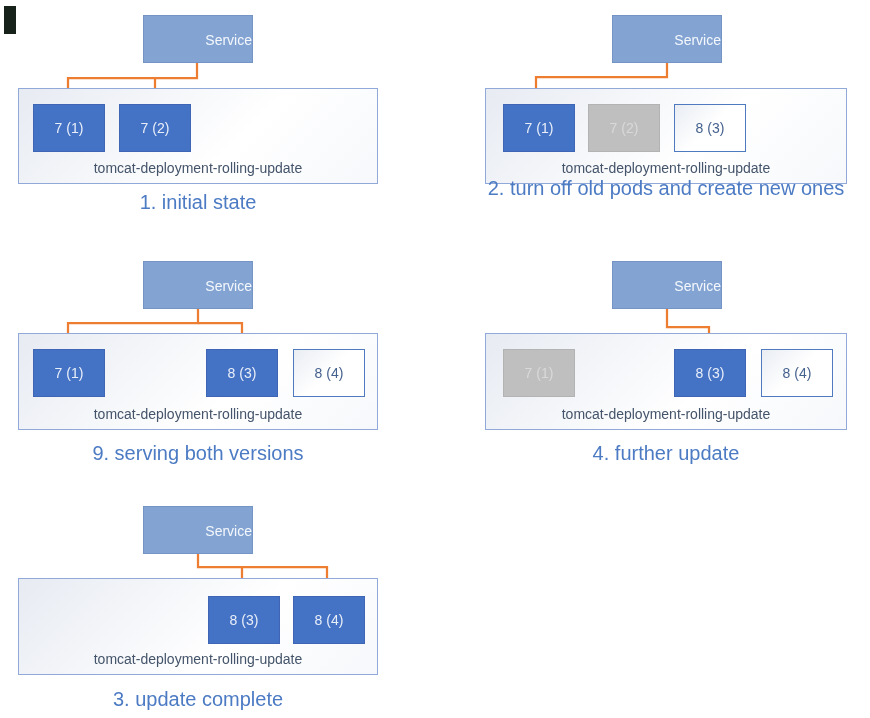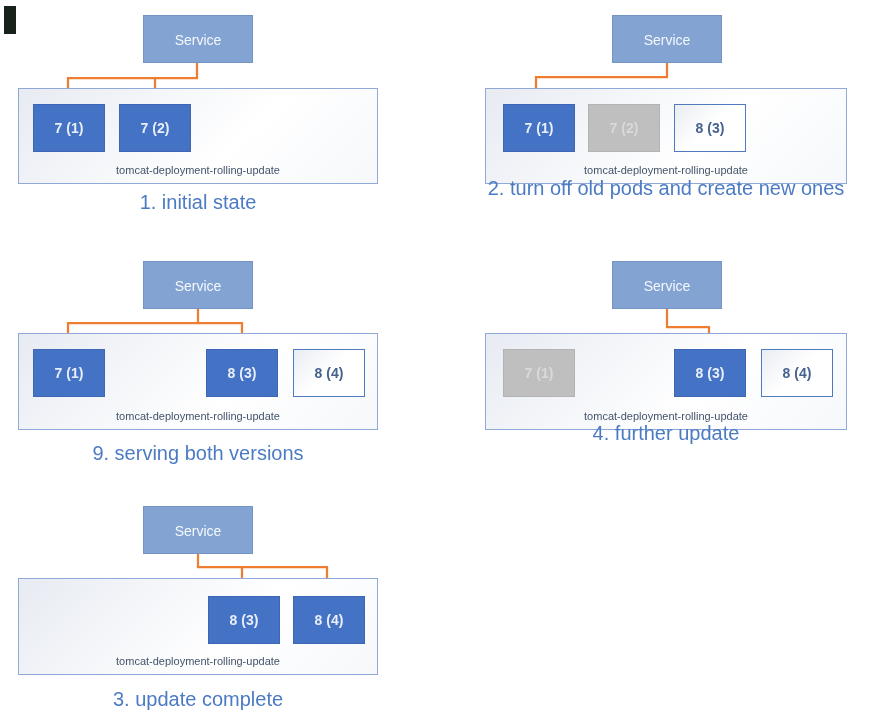--- a/index.html
+++ b/index.html
@@ -7,35 +7,35 @@
     position:relative;width:870px;height:718px;overflow:hidden;
     font-family:"Liberation Sans","DejaVu Sans",sans-serif;
   }
   .corner-artifact{
     position:absolute;left:4px;top:6px;width:12px;height:28px;
     background:#17221b;
   }
   .service{
     position:absolute;width:110px;height:48px;
     background:#83a3d2;border:1px solid #7494c6;
-    color:#f4f8fc;font-size:14px;line-height:48px;text-align:center;
+    color:#f4f8fc;font-size:14px;line-height:48px;text-align:right;
     box-sizing:border-box;
   }
   .deployment{
     position:absolute;box-sizing:border-box;
     border:1px solid #90a9d9;
     background:linear-gradient(135deg,#e7ebf2 0%,#ffffff 60%,#f6f8fb 100%);
   }
   .deployment-label{
     position:absolute;left:0;bottom:7px;width:100%;
-    text-align:center;color:#44546a;font-size:11px;
+    text-align:center;color:#44546a;font-size:14px;
   }
   .pod{
     position:absolute;width:72px;height:48px;box-sizing:border-box;
-    font-size:14px;line-height:46px;text-align:center;font-weight:bold;
+    font-size:14px;line-height:46px;text-align:center;
   }
   .pod--active{background:#4472c4;border:1px solid #3e66b4;color:#e9eff9;}
   .pod--inactive{background:#bfbfbf;border:1px solid #b3b3b3;color:#d9d9d9;}
   .pod--new{
     background:linear-gradient(135deg,#e9edf3 0%,#ffffff 50%);
     border:1px solid #4f7ac0;color:#45618e;
   }
   .caption{
     position:absolute;text-align:center;
     color:#4c7bc4;font-size:20px;line-height:18px;
@@ -96,21 +96,21 @@
 </div>
 <div class="caption" style="left:18px;top:444px;width:360px">9. serving both versions</div>
 
 <div class="service" style="left:612px;top:261px">Service</div>
 <div class="deployment" style="left:485px;top:333px;width:362px;height:97px">
   <div class="pod pod--inactive" style="left:17px;top:15px">7 (1)</div>
   <div class="pod pod--active" style="left:188px;top:15px">8 (3)</div>
   <div class="pod pod--new" style="left:275px;top:15px">8 (4)</div>
   <div class="deployment-label">tomcat-deployment-rolling-update</div>
 </div>
-<div class="caption" style="left:485px;top:424px;width:362px">4. further update</div>
+<div class="caption" style="left:485px;top:444px;width:362px">4. further update</div>
 
 <div class="service" style="left:143px;top:506px">Service</div>
 <div class="deployment" style="left:18px;top:578px;width:360px;height:97px">
   <div class="pod pod--active" style="left:189px;top:17px">8 (3)</div>
   <div class="pod pod--active" style="left:274px;top:17px">8 (4)</div>
   <div class="deployment-label">tomcat-deployment-rolling-update</div>
 </div>
 <div class="caption" style="left:18px;top:690px;width:360px">3. update complete</div>
 
 </body></html>

